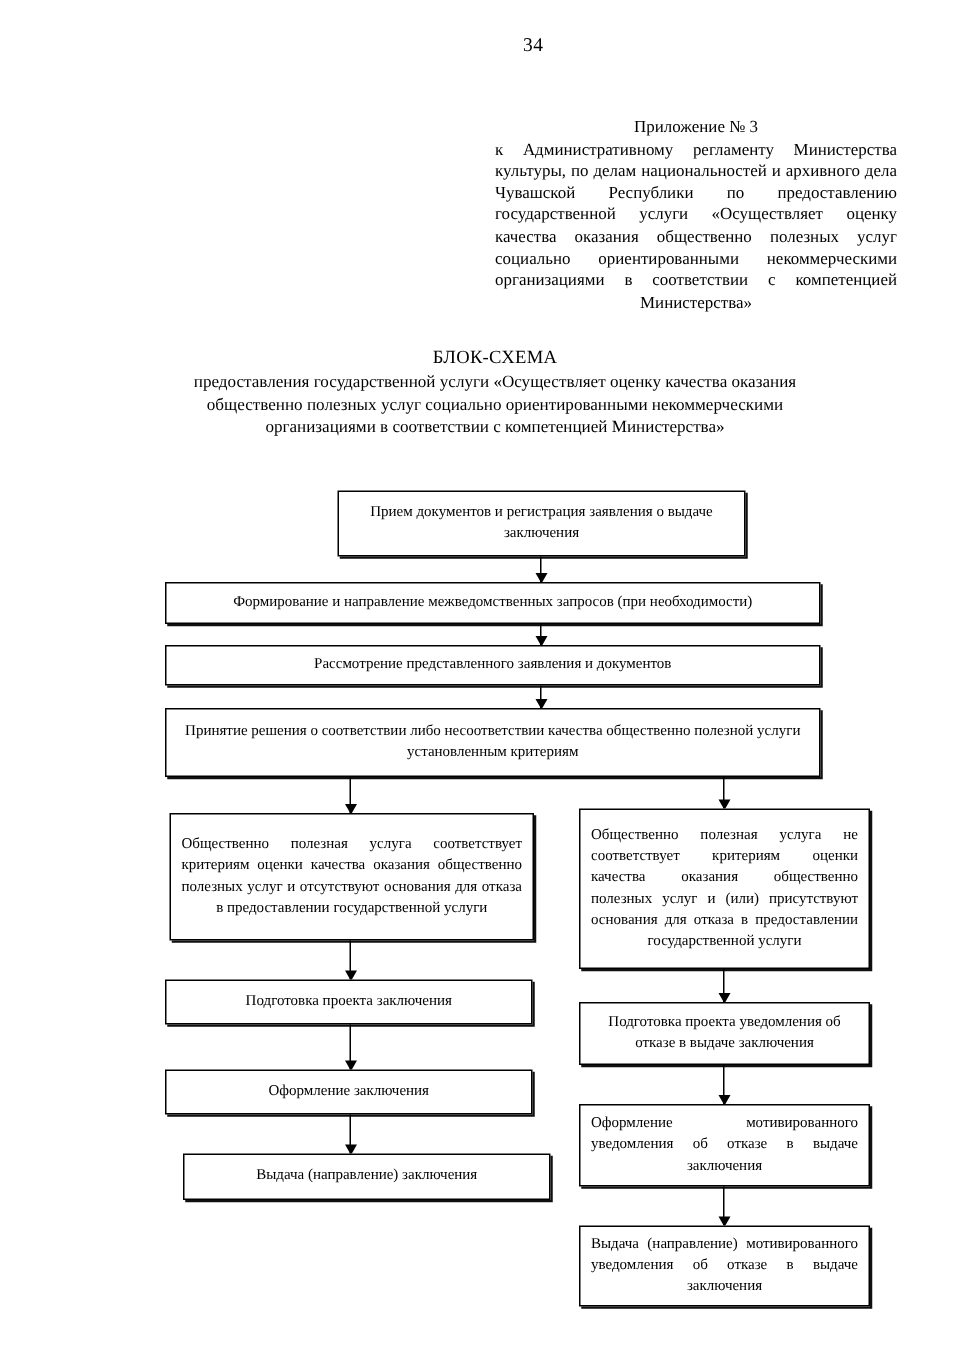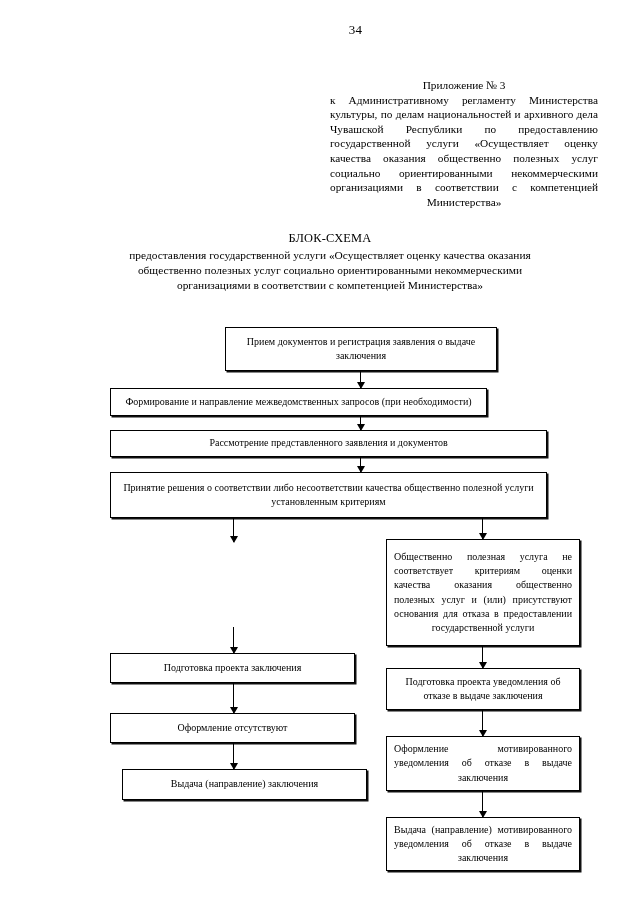--- a/index.html
+++ b/index.html
@@ -141,51 +141,54 @@
     <span class="scheme-subtitle">предоставления государственной услуги «Осуществляет оценку качества оказания общественно полезных услуг социально ориентированными некоммерческими организациями в соответствии с компетенцией Министерства»</span>
   </div>
 
   <div class="fc">
 
     <div class="node" style="left:225px; top:327px; width:272px; height:44px;">
       <span class="txt">Прием документов и регистрация заявления о выдаче заключения</span>
     </div>
     <div class="arrow" style="left:360px; top:371px; height:17px;"></div>
 
-    <div class="node" style="left:110px; top:388px; width:377px; height:28px;">
+    <div class="node" style="left:110px; top:388px; width:437px; height:28px;">
       <span class="txt">Формирование и направление межведомственных запросов (при необходимости)</span>
     </div>
     <div class="arrow" style="left:360px; top:416px; height:14px;"></div>
 
     <div class="node" style="left:110px; top:430px; width:437px; height:27px;">
       <span class="txt">Рассмотрение представленного заявления и документов</span>
     </div>
     <div class="arrow" style="left:360px; top:457px; height:15px;"></div>
 
     <div class="node" style="left:110px; top:472px; width:437px; height:46px;align-items:center;">
       <span class="txt">Принятие решения о соответствии либо несоответствии качества общественно полезной услуги установленным критериям</span>
     </div>
 
     <div class="arrow" style="left:233px; top:518px; height:24px;"></div>
     <div class="arrow" style="left:482px; top:518px; height:21px;"></div>
 
+    <div class="node justified" style="left:113px; top:542px; width:243px; height:85px;">
+      <span class="txt">Общественно полезная услуга соответствует критериям оценки качества оказания общественно полезных услуг и отсутствуют основания для отказа в предоставлении государственной услуги</span>
+    </div>
 
     <div class="node justified" style="left:386px; top:539px; width:194px; height:107px;">
       <span class="txt">Общественно полезная услуга не соответствует критериям оценки качества оказания общественно полезных услуг и (или) присутствуют основания для отказа в предоставлении государственной услуги</span>
     </div>
 
     <div class="arrow" style="left:233px; top:627px; height:26px;"></div>
 
     <div class="node" style="left:110px; top:653px; width:245px; height:30px;">
       <span class="txt">Подготовка проекта заключения</span>
     </div>
     <div class="arrow" style="left:233px; top:683px; height:30px;"></div>
 
     <div class="node" style="left:110px; top:713px; width:245px; height:30px;">
-      <span class="txt">Оформление отсутствуют</span>
+      <span class="txt">Оформление заключения</span>
     </div>
     <div class="arrow" style="left:233px; top:743px; height:26px;"></div>
 
     <div class="node" style="left:122px; top:769px; width:245px; height:31px;">
       <span class="txt">Выдача (направление) заключения</span>
     </div>
 
     <div class="arrow" style="left:482px; top:646px; height:22px;"></div>
 
     <div class="node" style="left:386px; top:668px; width:194px; height:42px;">

